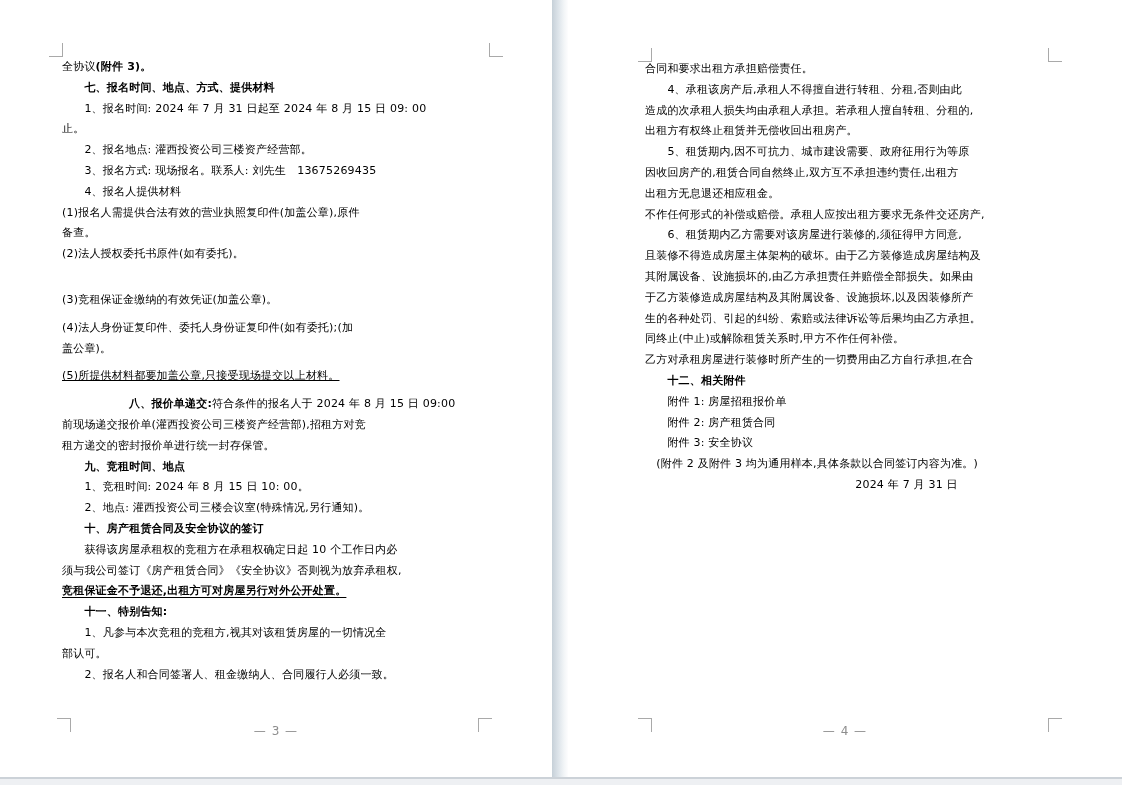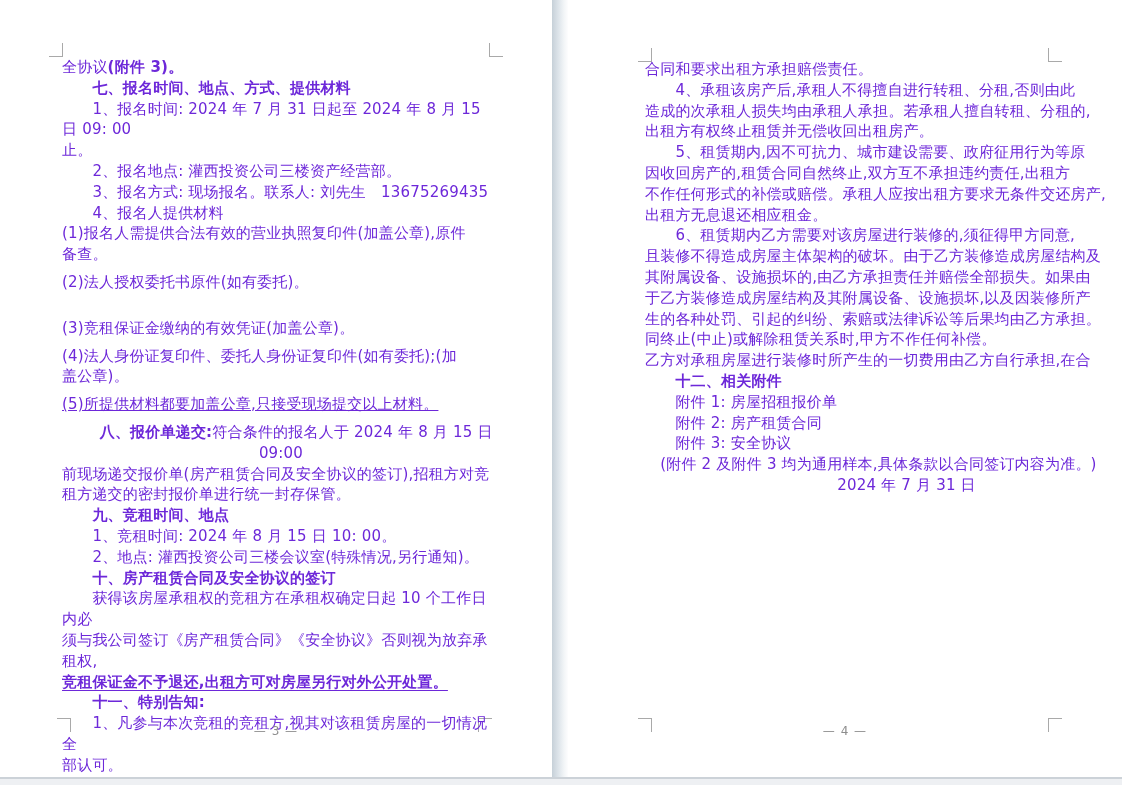--- a/index.html
+++ b/index.html
@@ -16,21 +16,21 @@
     background:linear-gradient(to right,#c6d0d8 0%,#dde4ea 40%,#f2f5f7 75%,#fdfdfe 100%);
   }
   .bottom-strip{
     position:absolute;top:777px;left:0;width:1122px;height:8px;
     background:#eef0f3;border-top:2px solid #ccd2d8;box-sizing:border-box;
   }
   .content{position:absolute;}
   #page3 .content{left:62px;top:57px;width:438px;}
   #page4 .content{left:77px;top:59px;width:468px;}
   .line{
-    font-size:15px;line-height:20.8px;color:#6d28d9;
+    font-size:11px;line-height:20.8px;color:#000000;
     white-space:pre-wrap;letter-spacing:0.2px;
   }
   .line .b{font-weight:bold;}
   .line .bu{font-weight:bold;text-decoration:underline;text-underline-offset:3px;}
   .sign{text-align:center;padding-left:55px;}
   .footer{
     position:absolute;top:724px;left:0;width:100%;text-align:center;
     font-size:12px;color:#8d8d8d;letter-spacing:1px;
   }
   
@@ -53,27 +53,27 @@
     <div class="content">
         <div class="line"><span>全协议</span><span class="b">(附件 3)。</span></div>
         <div class="line"><span class="b">　　七、报名时间、地点、方式、提供材料</span></div>
         <div class="line"><span>　　1、报名时间: 2024 年 7 月 31 日起至 2024 年 8 月 15 日 09: 00</span></div>
         <div class="line"><span>止。</span></div>
         <div class="line"><span>　　2、报名地点: 灌西投资公司三楼资产经营部。</span></div>
         <div class="line"><span>　　3、报名方式: 现场报名。联系人: 刘先生　13675269435</span></div>
         <div class="line"><span>　　4、报名人提供材料</span></div>
         <div class="line"><span>(1)报名人需提供合法有效的营业执照复印件(加盖公章),原件</span></div>
         <div class="line"><span>备查。</span></div>
-        <div class="line" style="margin-top: 7px;"><span>(2)法人授权委托书原件(如有委托)。</span></div>
+        <div class="line" style=""><span>(2)法人授权委托书原件(如有委托)。</span></div>
         <div class="line" style="margin-top: 25px;"><span>(3)竞租保证金缴纳的有效凭证(加盖公章)。</span></div>
         <div class="line" style="margin-top: 7px;"><span>(4)法人身份证复印件、委托人身份证复印件(如有委托);(加</span></div>
         <div class="line"><span>盖公章)。</span></div>
         <div class="line" style="margin-top: 7px; text-decoration: underline;"><span>(5)所提供材料都要加盖公章,只接受现场提交以上材料。</span></div>
         <div class="line" style="margin-top: 7px; text-align: center;"><span class="b">　　八、报价单递交:</span><span>符合条件的报名人于 2024 年 8 月 15 日 09:00</span></div>
-        <div class="line"><span>前现场递交报价单(房产租赁合同及安全协议的签订),招租方对竞</span></div>
+        <div class="line"><span>前现场递交报价单(灌西投资公司三楼资产经营部),招租方对竞</span></div>
         <div class="line"><span>租方递交的密封报价单进行统一封存保管。</span></div>
         <div class="line"><span class="b">　　九、竞租时间、地点</span></div>
         <div class="line"><span>　　1、竞租时间: 2024 年 8 月 15 日 10: 00。</span></div>
         <div class="line"><span>　　2、地点: 灌西投资公司三楼会议室(特殊情况,另行通知)。</span></div>
         <div class="line"><span class="b">　　十、房产租赁合同及安全协议的签订</span></div>
         <div class="line"><span>　　获得该房屋承租权的竞租方在承租权确定日起 10 个工作日内必</span></div>
         <div class="line"><span>须与我公司签订《房产租赁合同》《安全协议》否则视为放弃承租权,</span></div>
         <div class="line"><span class="bu">竞租保证金不予退还,出租方可对房屋另行对外公开处置。</span></div>
         <div class="line"><span class="b">　　十一、特别告知:</span></div>
         <div class="line"><span>　　1、凡参与本次竞租的竞租方,视其对该租赁房屋的一切情况全</span></div>
@@ -90,22 +90,22 @@
     <div class="crop tr" style="left:480px;top:48px;"></div>
     <div class="crop bl" style="left:70px;top:718px;"></div>
     <div class="crop br" style="left:480px;top:718px;"></div>
     <div class="content">
         <div class="line"><span>合同和要求出租方承担赔偿责任。</span></div>
         <div class="line"><span>　　4、承租该房产后,承租人不得擅自进行转租、分租,否则由此</span></div>
         <div class="line"><span>造成的次承租人损失均由承租人承担。若承租人擅自转租、分租的,</span></div>
         <div class="line"><span>出租方有权终止租赁并无偿收回出租房产。</span></div>
         <div class="line"><span>　　5、租赁期内,因不可抗力、城市建设需要、政府征用行为等原</span></div>
         <div class="line"><span>因收回房产的,租赁合同自然终止,双方互不承担违约责任,出租方</span></div>
+        <div class="line"><span>出租方无息退还相应租金。</span></div>
         <div class="line"><span>不作任何形式的补偿或赔偿。承租人应按出租方要求无条件交还房产,</span></div>
-        <div class="line"><span>出租方无息退还相应租金。</span></div>
         <div class="line"><span>　　6、租赁期内乙方需要对该房屋进行装修的,须征得甲方同意,</span></div>
         <div class="line"><span>且装修不得造成房屋主体架构的破坏。由于乙方装修造成房屋结构及</span></div>
         <div class="line"><span>其附属设备、设施损坏的,由乙方承担责任并赔偿全部损失。如果由</span></div>
         <div class="line"><span>于乙方装修造成房屋结构及其附属设备、设施损坏,以及因装修所产</span></div>
         <div class="line"><span>生的各种处罚、引起的纠纷、索赔或法律诉讼等后果均由乙方承担。</span></div>
         <div class="line"><span>同终止(中止)或解除租赁关系时,甲方不作任何补偿。</span></div>
         <div class="line"><span>乙方对承租房屋进行装修时所产生的一切费用由乙方自行承担,在合</span></div>
         <div class="line"><span class="b">　　十二、相关附件</span></div>
         <div class="line"><span>　　附件 1: 房屋招租报价单</span></div>
         <div class="line"><span>　　附件 2: 房产租赁合同</span></div>

